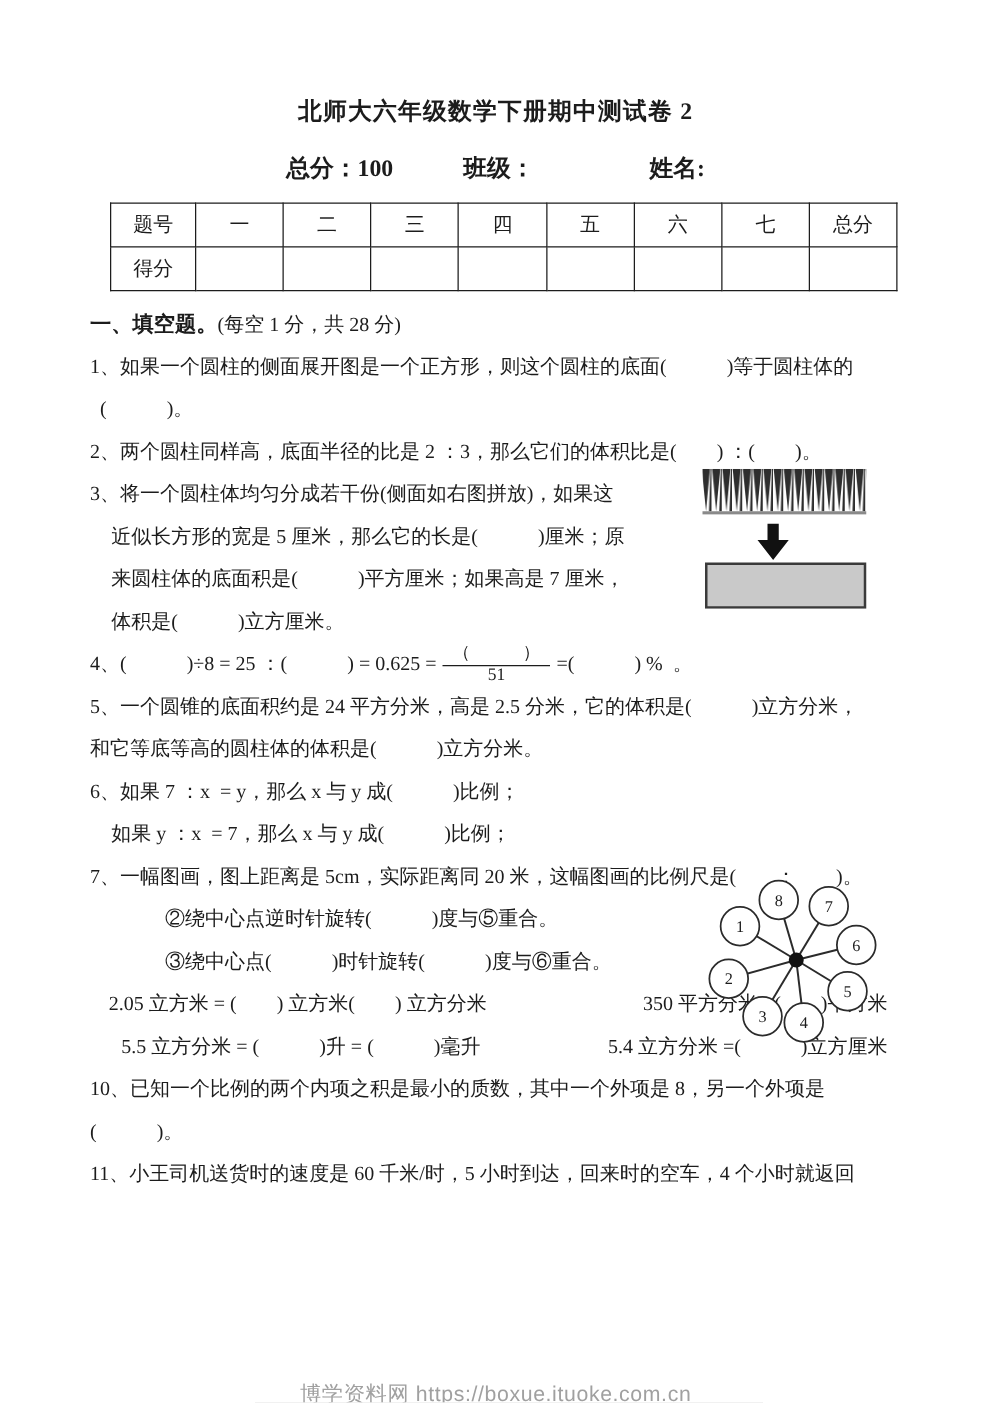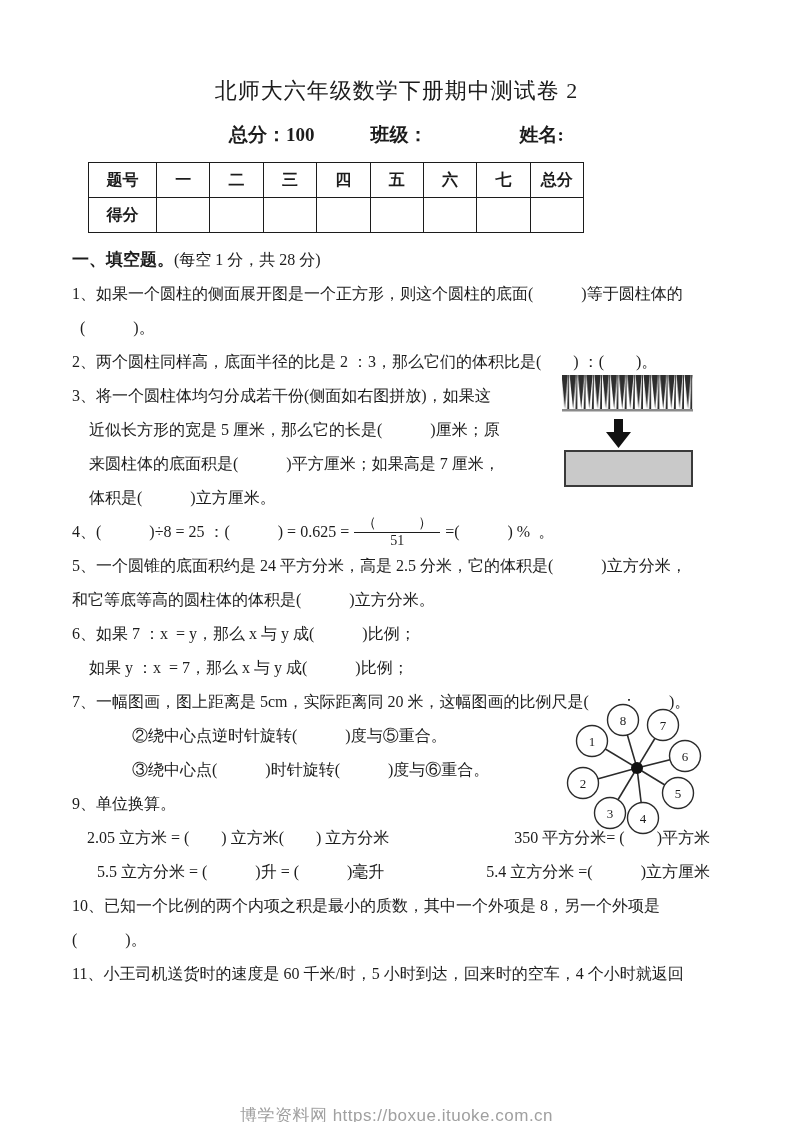--- a/index.html
+++ b/index.html
@@ -11,43 +11,42 @@
     margin: 0 auto;
     background: #ffffff;
     font-family: "Liberation Serif", "DejaVu Serif", serif;
     color: #1c1c1c;
     overflow: hidden;
   }
   .doc-title {
     position: absolute;
     top: 76px; left: 0; right: 0;
     text-align: center;
-    font-size: 22px;
-    font-weight: normal;
+    font-size: 19px;
+    font-weight: bold;
     letter-spacing: 1px;
   }
   .meta-row {
     position: absolute;
     top: 122px; left: 0; right: 0;
     display: flex;
     justify-content: center;
     gap: 0;
     font-size: 19px;
     font-weight: bold;
   }
   .meta-row .m1 { margin-right: 56px; }
   .meta-row .m2 { margin-right: 92px; }
   .score-table {
     position: absolute;
     top: 162px; left: 88px;
-    width: 496px;
+    width: 630px;
     border-collapse: collapse;
     table-layout: fixed;
     font-size: 16px;
-    font-weight: bold;
   }
   .score-table td {
     border: 1.5px solid #1c1c1c;
     height: 35px;
     text-align: center;
     vertical-align: middle;
   }
   .score-table td.first { width: 68px; }
   .content {
     position: absolute;
@@ -181,21 +180,20 @@
     <div class="line">和它等底等高的圆柱体的体积是(　　　)立方分米。</div>
 
     <div class="line">6、如果 7 ：x  = y，那么 x 与 y 成(　　　)比例；</div>
     <div class="line ind-17">如果 y ：x  = 7，那么 x 与 y 成(　　　)比例；</div>
 
     <div class="line">7、一幅图画，图上距离是 5cm，实际距离同 20 米，这幅图画的比例尺是(　　：　　)。</div>
 
     <div class="line ind-60">②绕中心点逆时针旋转(　　　)度与⑤重合。</div>
     <div class="line ind-60">③绕中心点(　　　)时针旋转(　　　)度与⑥重合。</div>
 
-    <div class="line">9、单位换算。</div>
     <div class="line split">
       <span>2.05 立方米 = (　　) 立方米(　　) 立方分米</span>
       <span>350 平方分米= (　　)平方米</span>
     </div>
     <div class="line split l2">
       <span>5.5 立方分米 = (　　　)升 = (　　　)毫升</span>
       <span>5.4 立方分米 =(　　　)立方厘米</span>
     </div>
 
     <div class="line">10、已知一个比例的两个内项之积是最小的质数，其中一个外项是 8，另一个外项是</div>

